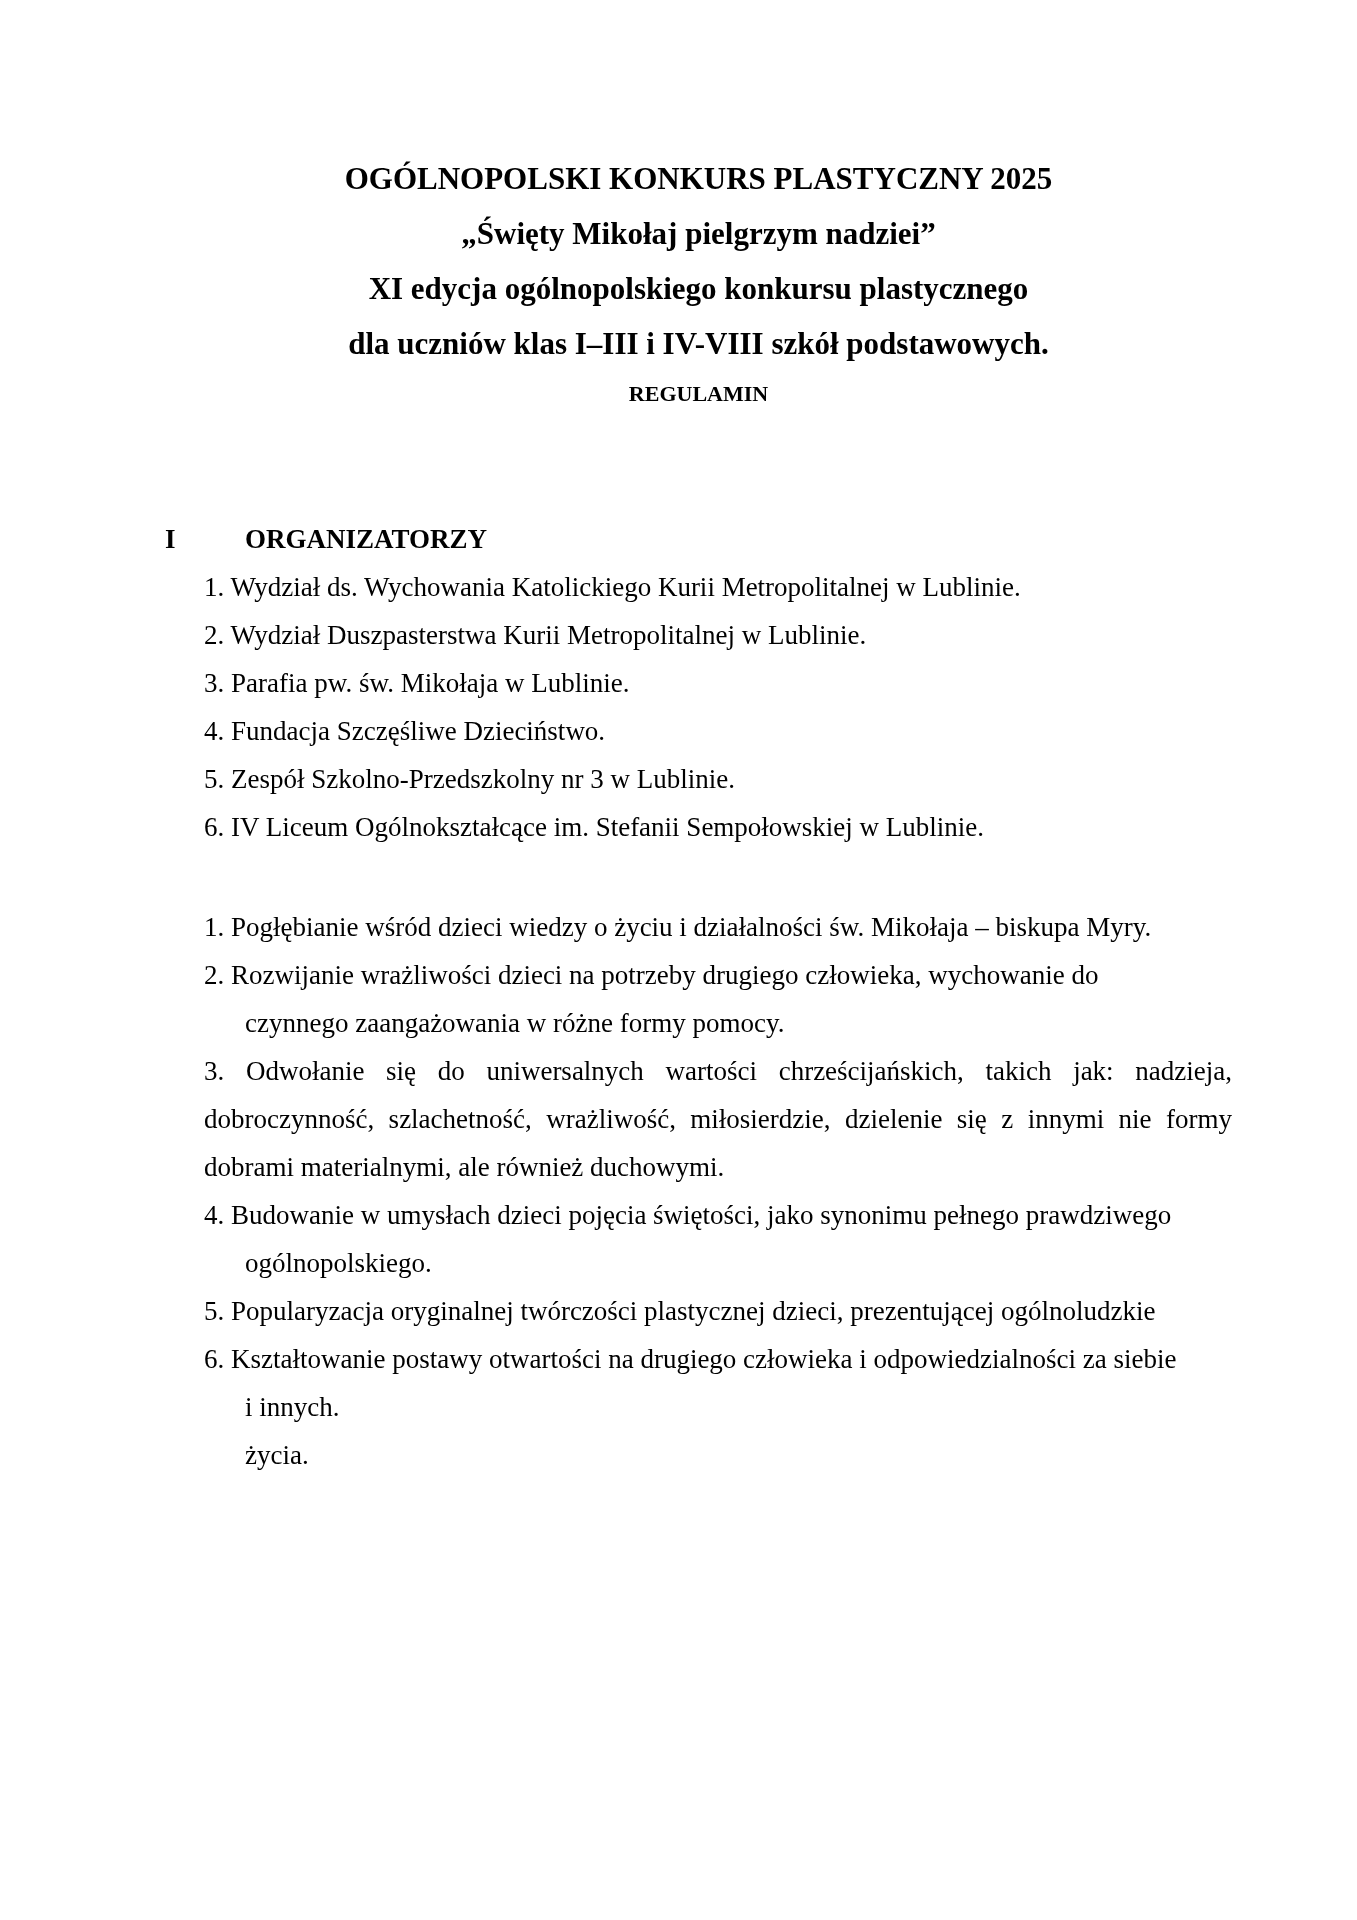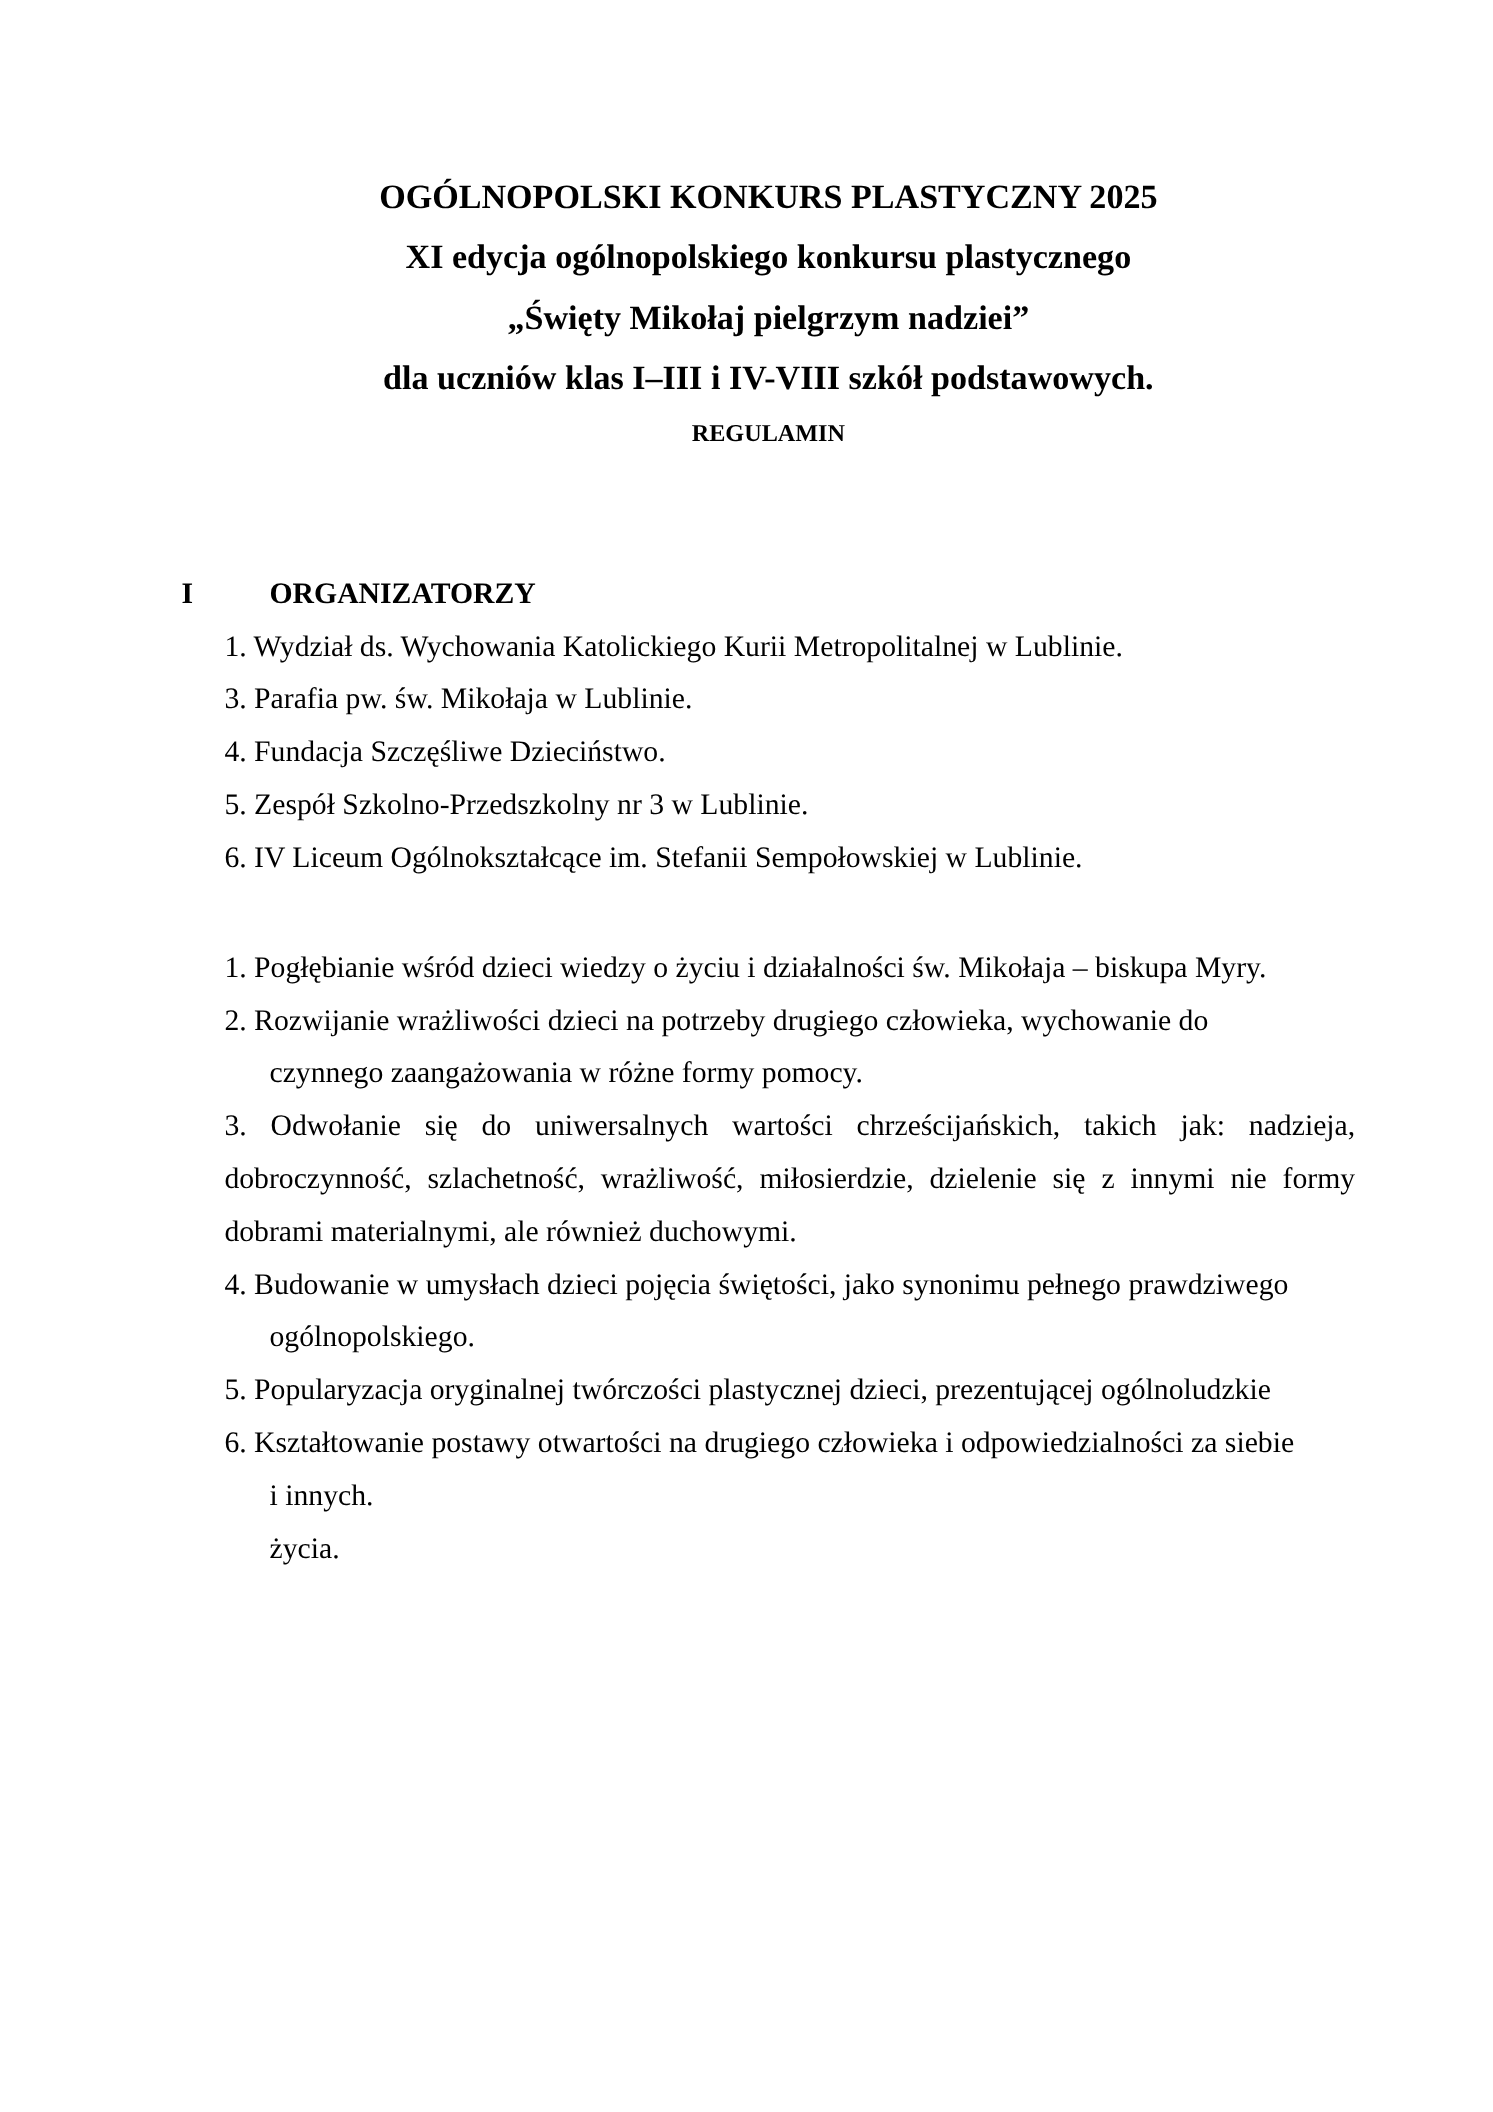--- a/index.html
+++ b/index.html
@@ -60,32 +60,33 @@
   }
 </style>
 </head>
 <body>
 
 <div class="page">
   <div class="content">
 
     <div class="title-block">
       <div class="title-line">OGÓLNOPOLSKI KONKURS PLASTYCZNY 2025</div>
+      <div class="title-line">„Święty Mikołaj pielgrzym nadziei”</div>
       <div class="title-line">XI edycja ogólnopolskiego konkursu plastycznego</div>
-      <div class="title-line">„Święty Mikołaj pielgrzym nadziei”</div>
       <div class="title-line">dla uczniów klas I–III i IV-VIII szkół podstawowych.</div>
       <div class="subtitle">REGULAMIN</div>
     </div>
 
     <div class="section-1">
       <div class="sec-head">
         <span class="numeral">I</span><span>ORGANIZATORZY</span>
       </div>
       <div class="sec-body">
           <div class="line item">1. Wydział ds. Wychowania Katolickiego Kurii Metropolitalnej w Lublinie.</div>
+          <div class="line item">2. Wydział Duszpasterstwa Kurii Metropolitalnej w Lublinie.</div>
           <div class="line item">3. Parafia pw. św. Mikołaja w Lublinie.</div>
           <div class="line item">4. Fundacja Szczęśliwe Dzieciństwo.</div>
           <div class="line item">5. Zespół Szkolno-Przedszkolny nr 3 w Lublinie.</div>
           <div class="line item">6. IV Liceum Ogólnokształcące im. Stefanii Sempołowskiej w Lublinie.</div>
         </div>
     </div>
 
     <div class="section-2">
       <div class="sec-body">
           <div class="line item">1. Pogłębianie wśród dzieci wiedzy o życiu i działalności św. Mikołaja – biskupa Myry.</div>

